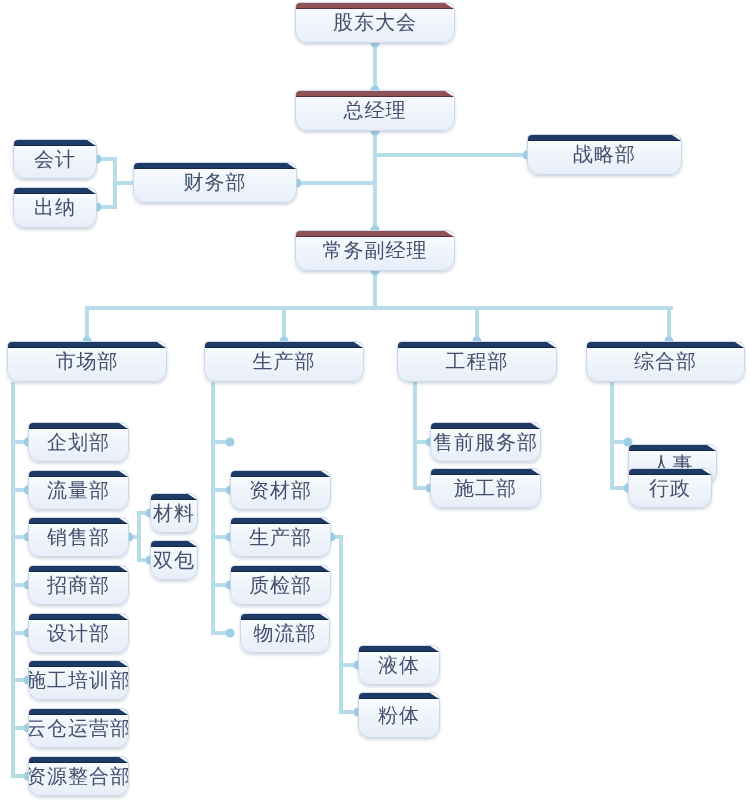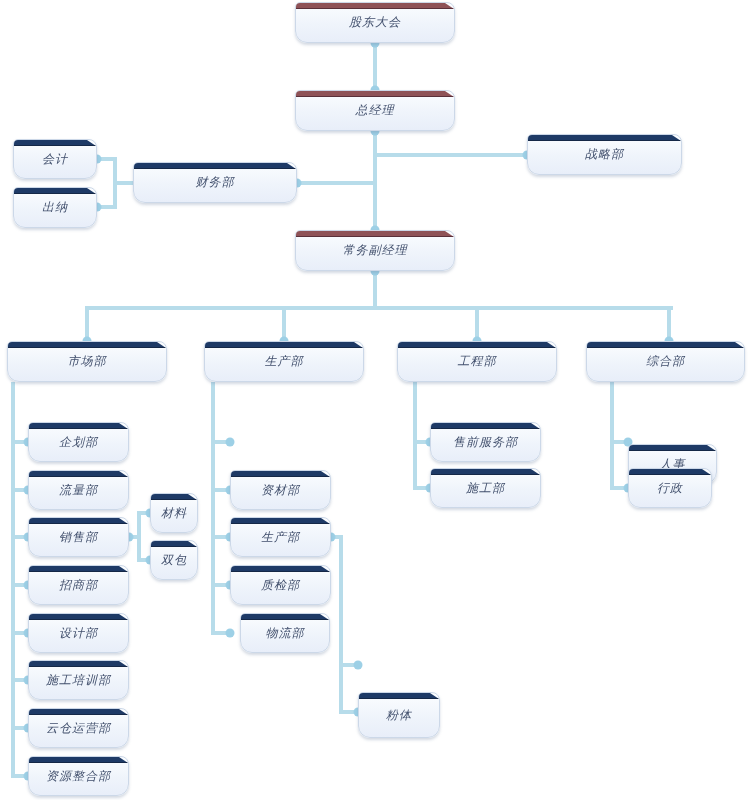--- a/index.html
+++ b/index.html
@@ -16,23 +16,22 @@
     display:flex;align-items:center;justify-content:center;
     overflow:hidden;
   }
   .node .bar{
     position:absolute;top:0;left:0;right:0;height:5px;
     clip-path:polygon(0 0,calc(100% - 9px) 0,100% 100%,0 100%);
   }
   .node.navy .bar{background:#1e3a66;border-bottom:1px solid #152847;}
   .node.maroon .bar{background:#8e5257;border-bottom:1px solid #59303a;}
   .node .label{
-    color:#42506d;font-size:12px;letter-spacing:1px;padding-top:0;
+    color:#42506d;font-size:20px;letter-spacing:1px;padding-top:0;
     white-space:nowrap;
-    font-style:italic;
   }
   .hline,.vline{position:absolute;background:#b7dcea;}
   .dot{
     position:absolute;width:9px;height:9px;border-radius:50%;
     background:#9dd0e6;transform:translate(-50%,-50%);
   }
 </style>
 </head>
 <body>
 
@@ -222,20 +221,24 @@
     <span class="label">生产部</span>
   </div>
   <div class="node navy" style="left:230px;top:565px;width:101px;height:40px">
     <span class="bar"></span>
     <span class="label">质检部</span>
   </div>
   <div class="node navy" style="left:240px;top:613px;width:90px;height:40px">
     <span class="bar"></span>
     <span class="label">物流部</span>
   </div>
+  <div class="node navy" style="left:358px;top:645px;width:82px;height:40px">
+    <span class="bar"></span>
+    <span class="label">液体</span>
+  </div>
   <div class="node navy" style="left:358px;top:692px;width:82px;height:46px">
     <span class="bar"></span>
     <span class="label">粉体</span>
   </div>
 
   <div class="node navy" style="left:430px;top:422px;width:111px;height:40px">
     <span class="bar"></span>
     <span class="label">售前服务部</span>
   </div>
   <div class="node navy" style="left:430px;top:468px;width:111px;height:40px">

